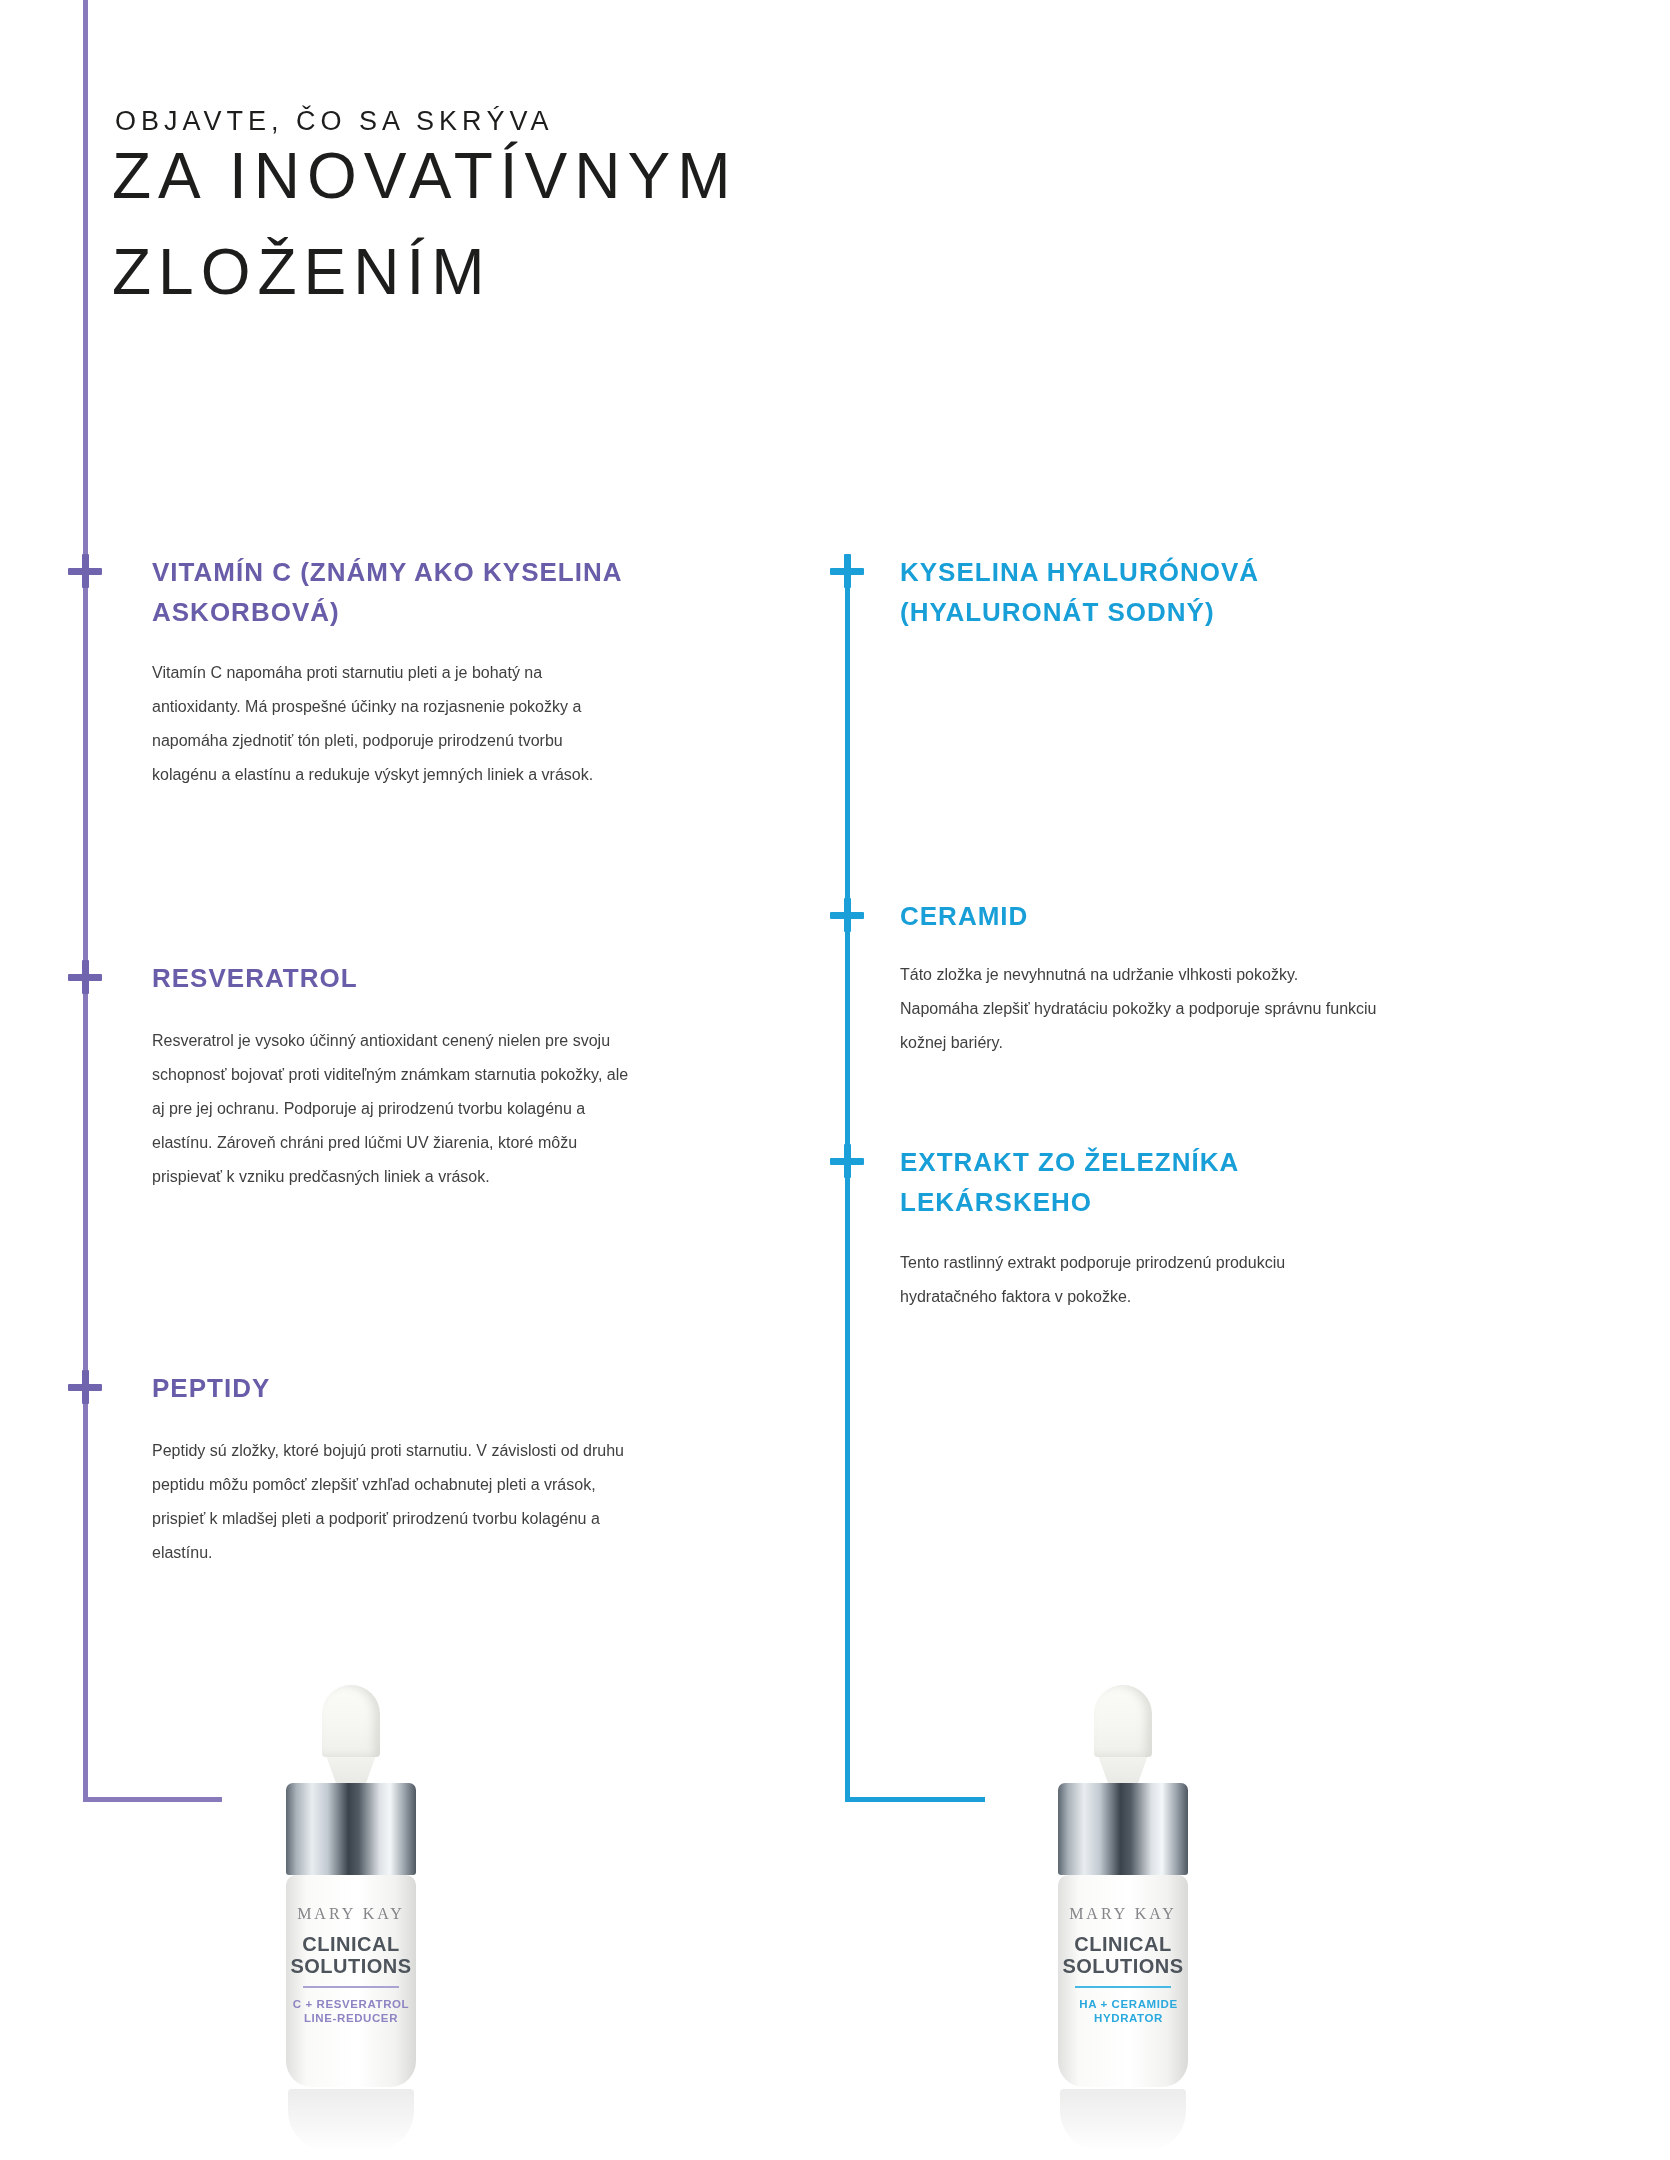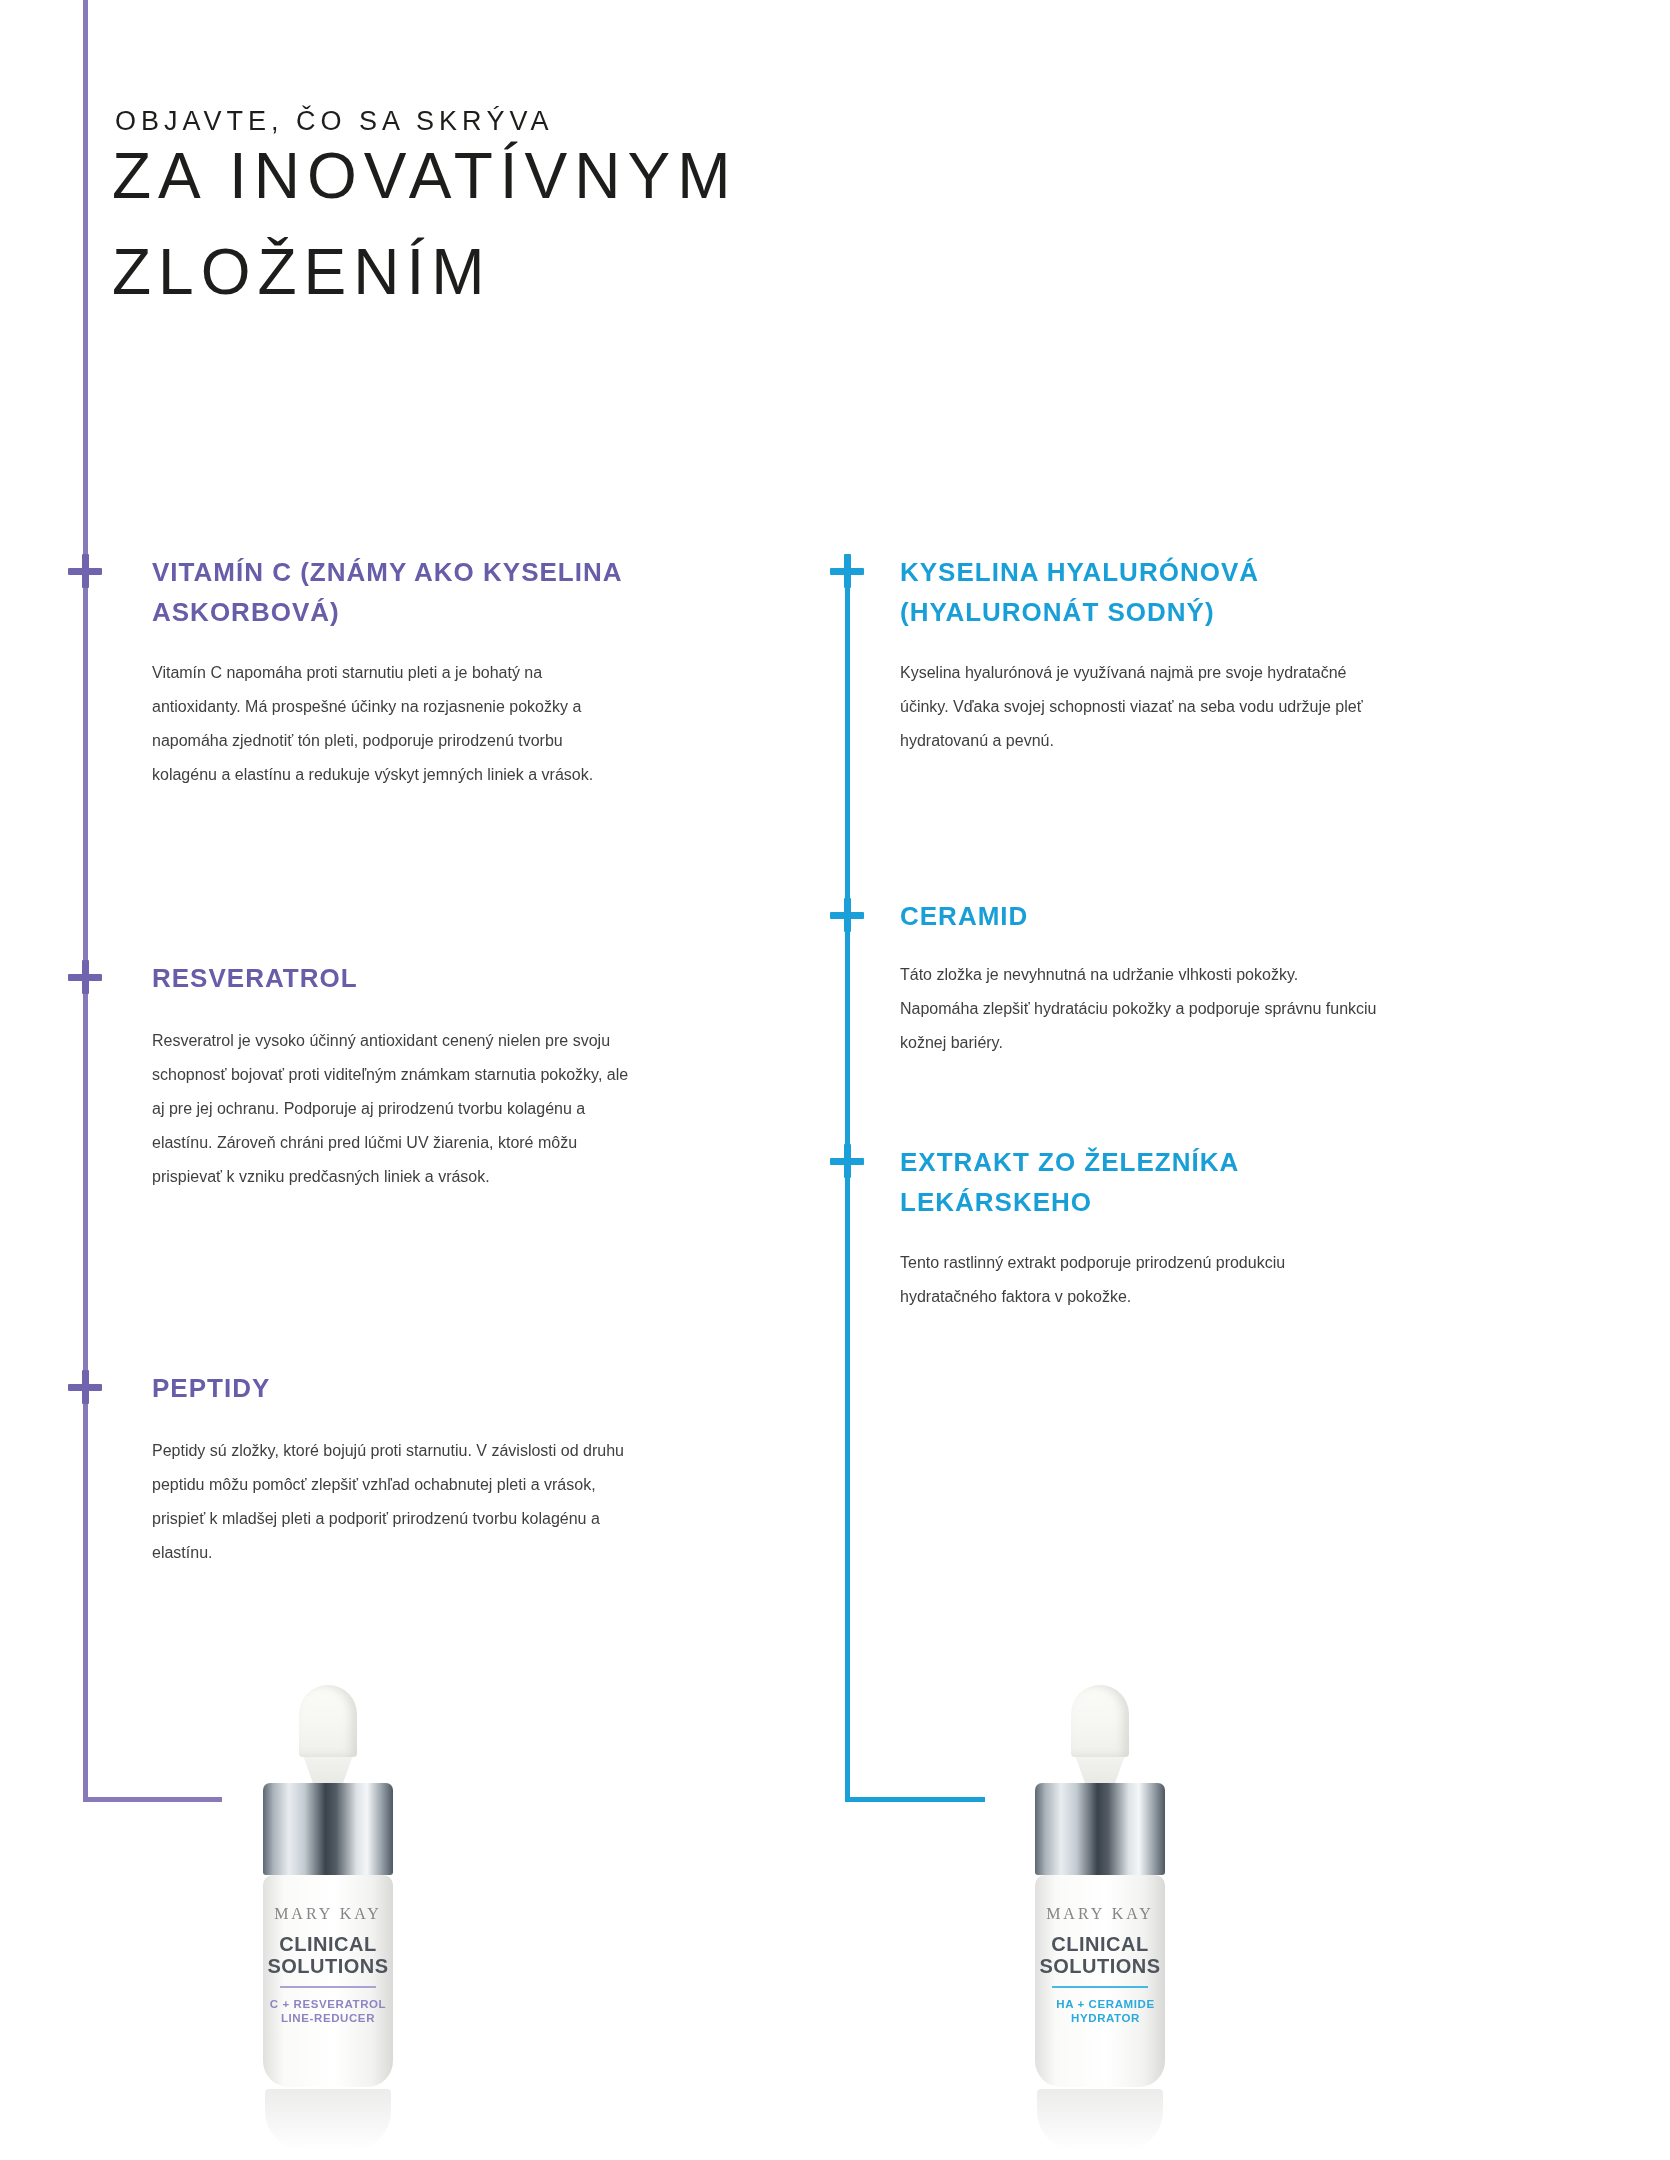--- a/index.html
+++ b/index.html
@@ -33,21 +33,21 @@
   }
   .left-col .section{left:152px;}
   .right-col .section{left:900px;}
   
   .plus{position:absolute;width:34px;height:34px;}
   .plus::before{content:"";position:absolute;left:0;top:14px;width:34px;height:7px;border-radius:1px;background:inherit;background:currentColor;}
   .plus::after{content:"";position:absolute;left:14px;top:0;width:7px;height:34px;border-radius:1px;background:currentColor;}
   .plus.purple{color:#7164ae;}
   .plus.blue{color:#1a9fd9;}
   
-  .bottle{position:absolute;width:130px;}
+  .bottle{position:absolute;width:130px;margin-left:23px;}
   .bulb{
     position:relative;margin:0 auto;width:58px;height:72px;
     border-radius:29px 29px 4px 4px;
     background:linear-gradient(180deg,#fbfbf8 0%,#f6f6f2 55%,#efefeb 100%);
     box-shadow:inset -6px 0 8px rgba(190,190,185,0.45);
   }
   .stem{
     margin:0 auto;width:58px;height:26px;
     clip-path:polygon(8% 0,92% 0,76% 100%,24% 100%);
     background:linear-gradient(180deg,#f2f2ee,#e9e9e5);
@@ -116,21 +116,20 @@
     </div>
     <div class="section purple" style="top:1368px;">
       <h2>PEPTIDY</h2>
       <p style="margin-top:26px;">Peptidy sú zložky, ktoré bojujú proti starnutiu. V závislosti od druhu peptidu môžu pomôcť zlepšiť vzhľad ochabnutej pleti a vrások, prispieť k mladšej pleti a podporiť prirodzenú tvorbu kolagénu a elastínu.</p>
     </div>
   </div>
 
   <div class="right-col">
     <div class="section blue" style="top:552px;">
       <h2>KYSELINA HYALURÓNOVÁ (HYALURONÁT SODNÝ)</h2>
-      <p style="margin-top:24px;">Kyselina hyalurónová je využívaná najmä pre svoje hydratačné účinky. Vďaka svojej schopnosti viazať na seba vodu udržuje pleť hydratovanú a pevnú.</p>
     </div>
     <div class="section blue" style="top:896px;">
       <h2>CERAMID</h2>
       <p style="margin-top:22px;">Táto zložka je nevyhnutná na udržanie vlhkosti pokožky. Napomáha zlepšiť hydratáciu pokožky a podporuje správnu funkciu kožnej bariéry.</p>
     </div>
     <div class="section blue" style="top:1142px;">
       <h2>EXTRAKT ZO ŽELEZNÍKA LEKÁRSKEHO</h2>
       <p style="margin-top:24px;">Tento rastlinný extrakt podporuje prirodzenú produkciu hydratačného faktora v pokožke.</p>
     </div>
   </div>

